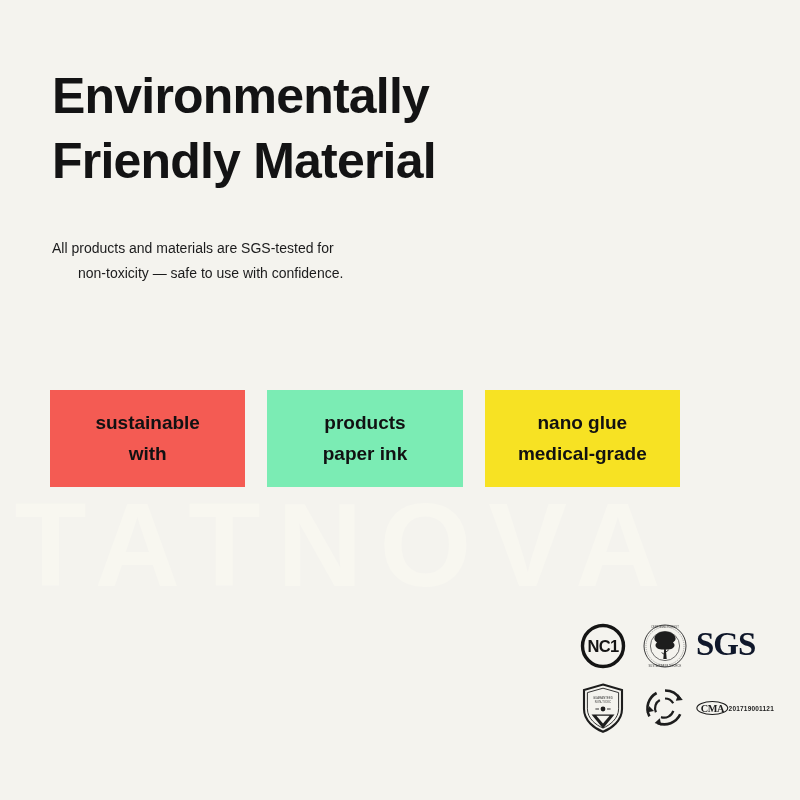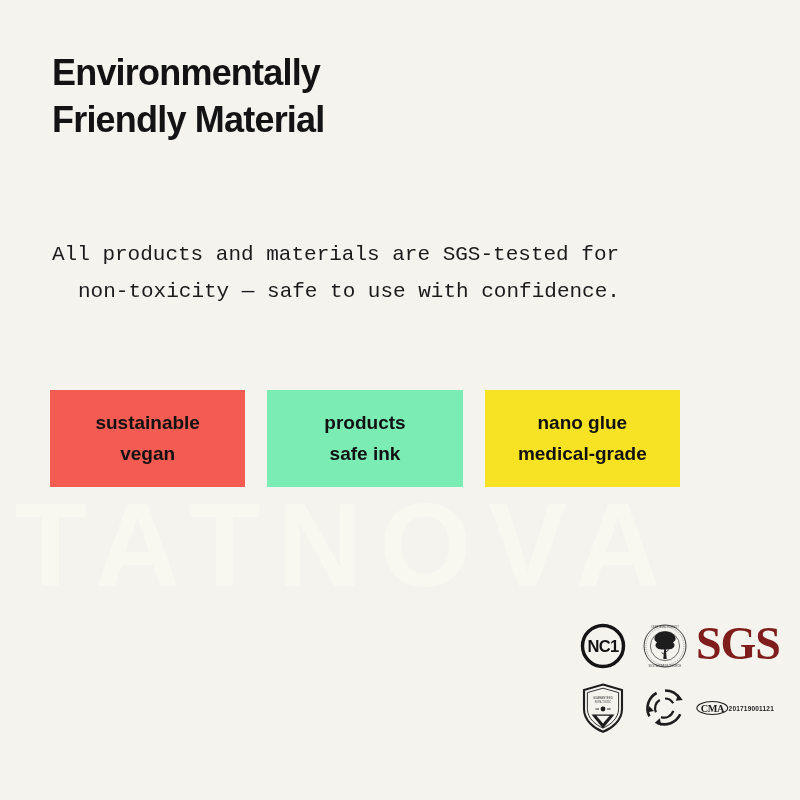--- a/index.html
+++ b/index.html
@@ -36,39 +36,39 @@
     color: #f8f7f0;
     white-space: nowrap;
     user-select: none;
     pointer-events: none;
   }
 
   
   .headline {
     position: absolute;
     left: 52px;
-    top: 50px;
+    top: 64px;
     width: 680px;
     font-family: "Liberation Sans", sans-serif;
-    font-size: 36px;
+    font-size: 50px;
     font-weight: 700;
     line-height: 1.30;
     letter-spacing: -0.8px;
     color: #131314;
   }
   .headline .l2 { display: block; }
 
   
   .subtitle {
     position: absolute;
     left: 52px;
     top: 236px;
     width: 620px;
-    font-family: Liberation Mono, monospace;
-    font-size: 21px;
+    font-family: Liberation Sans, sans-serif;
+    font-size: 14px;
     font-weight: 400;
     line-height: 1.78;
     color: #1b1b1c;
   }
   .subtitle .l2 { display: block; margin-left: 26px; }
 
   
   .chips {
     position: absolute;
     left: 50px;
@@ -117,24 +117,24 @@
     display: flex;
     align-items: center;
     justify-content: center;
     width: 62px;
     height: 56px;
     color: #1d1d1d;
   }
   .cert svg { display: block; }
   .cert-sgs {
     font-family: "Liberation Serif", serif;
-    font-size: 46px;
+    font-size: 33px;
     font-weight: 700;
     letter-spacing: -1px;
-    color: #7f1d1d;
+    color: #0f172a;
     line-height: 1;
     width: 78px;
     justify-content: flex-start;
     padding-bottom: 2px;
   }
   .cert-cma {
     position: relative;
     width: 78px;
     height: 56px;
     flex-direction: row;
@@ -168,26 +168,26 @@
 
   <div class="subtitle" style="color: rgb(27, 27, 28);">
     <span class="l1">All products and materials are SGS-tested for</span>
     <span class="l2">non-toxicity — safe to use with confidence.</span>
   </div>
 
   <div class="chips">
 
     <div class="chip" id="chip0" style="background: rgb(244, 91, 83);">
       <span>sustainable</span>
-      <span>vegan</span>
+      <span>with</span>
     </div>
 
     <div class="chip" id="chip1" style="background: rgb(123, 236, 180);">
       <span>products</span>
-      <span>safe ink</span>
+      <span>paper ink</span>
     </div>
 
     <div class="chip" id="chip2" style="background: rgb(247, 226, 35);">
       <span>nano glue</span>
       <span>medical-grade</span>
     </div>
 
   </div>
 
   <div class="certs">

